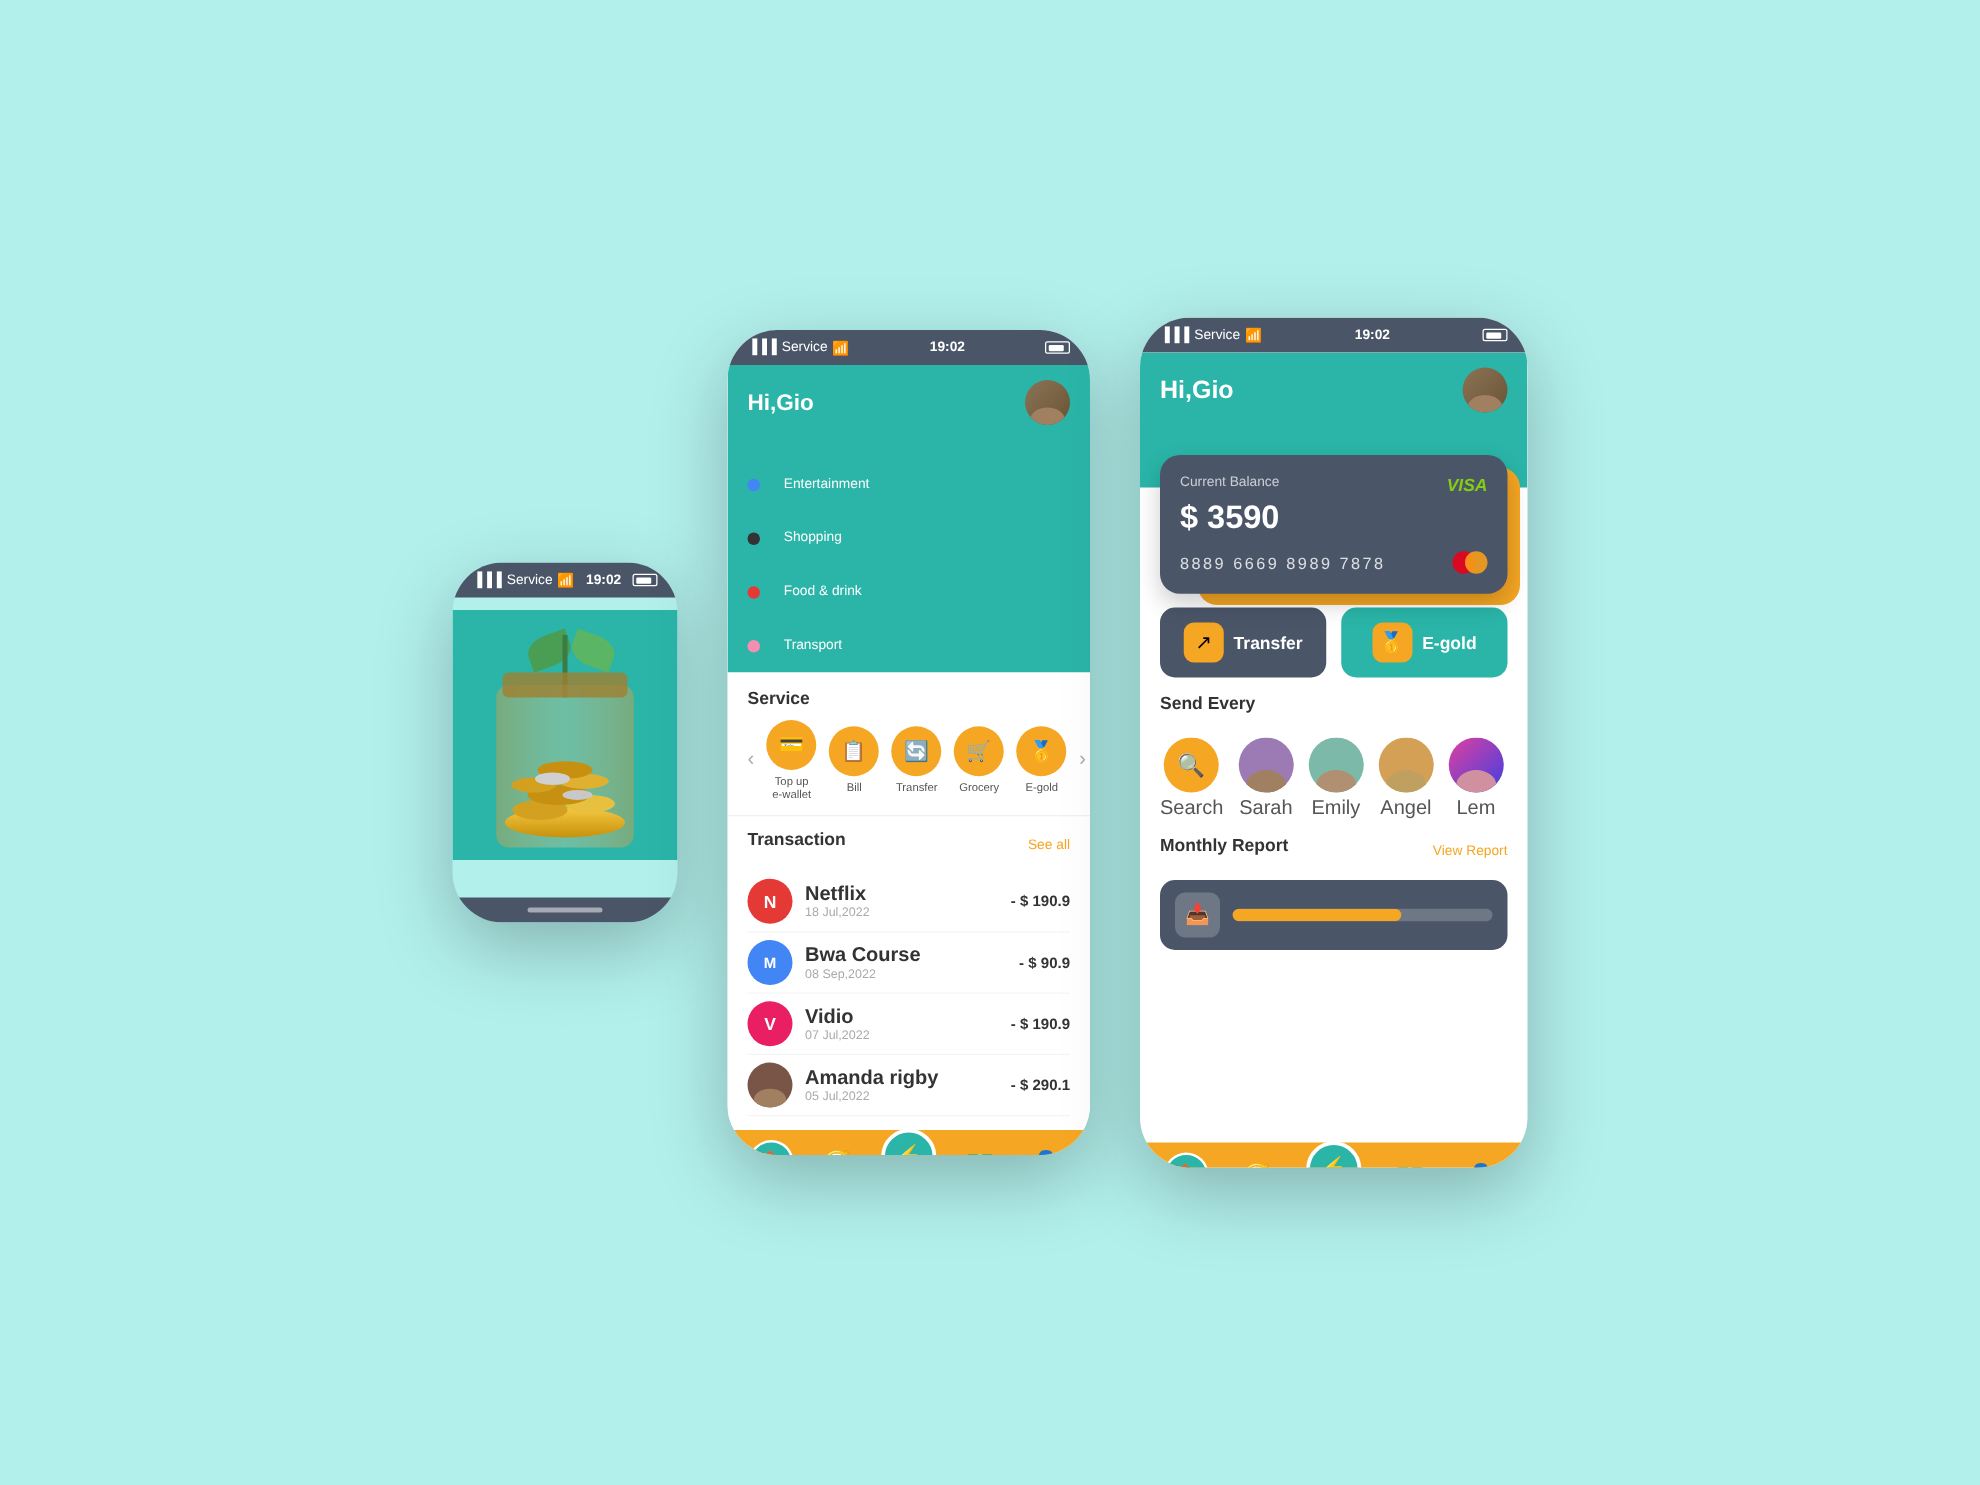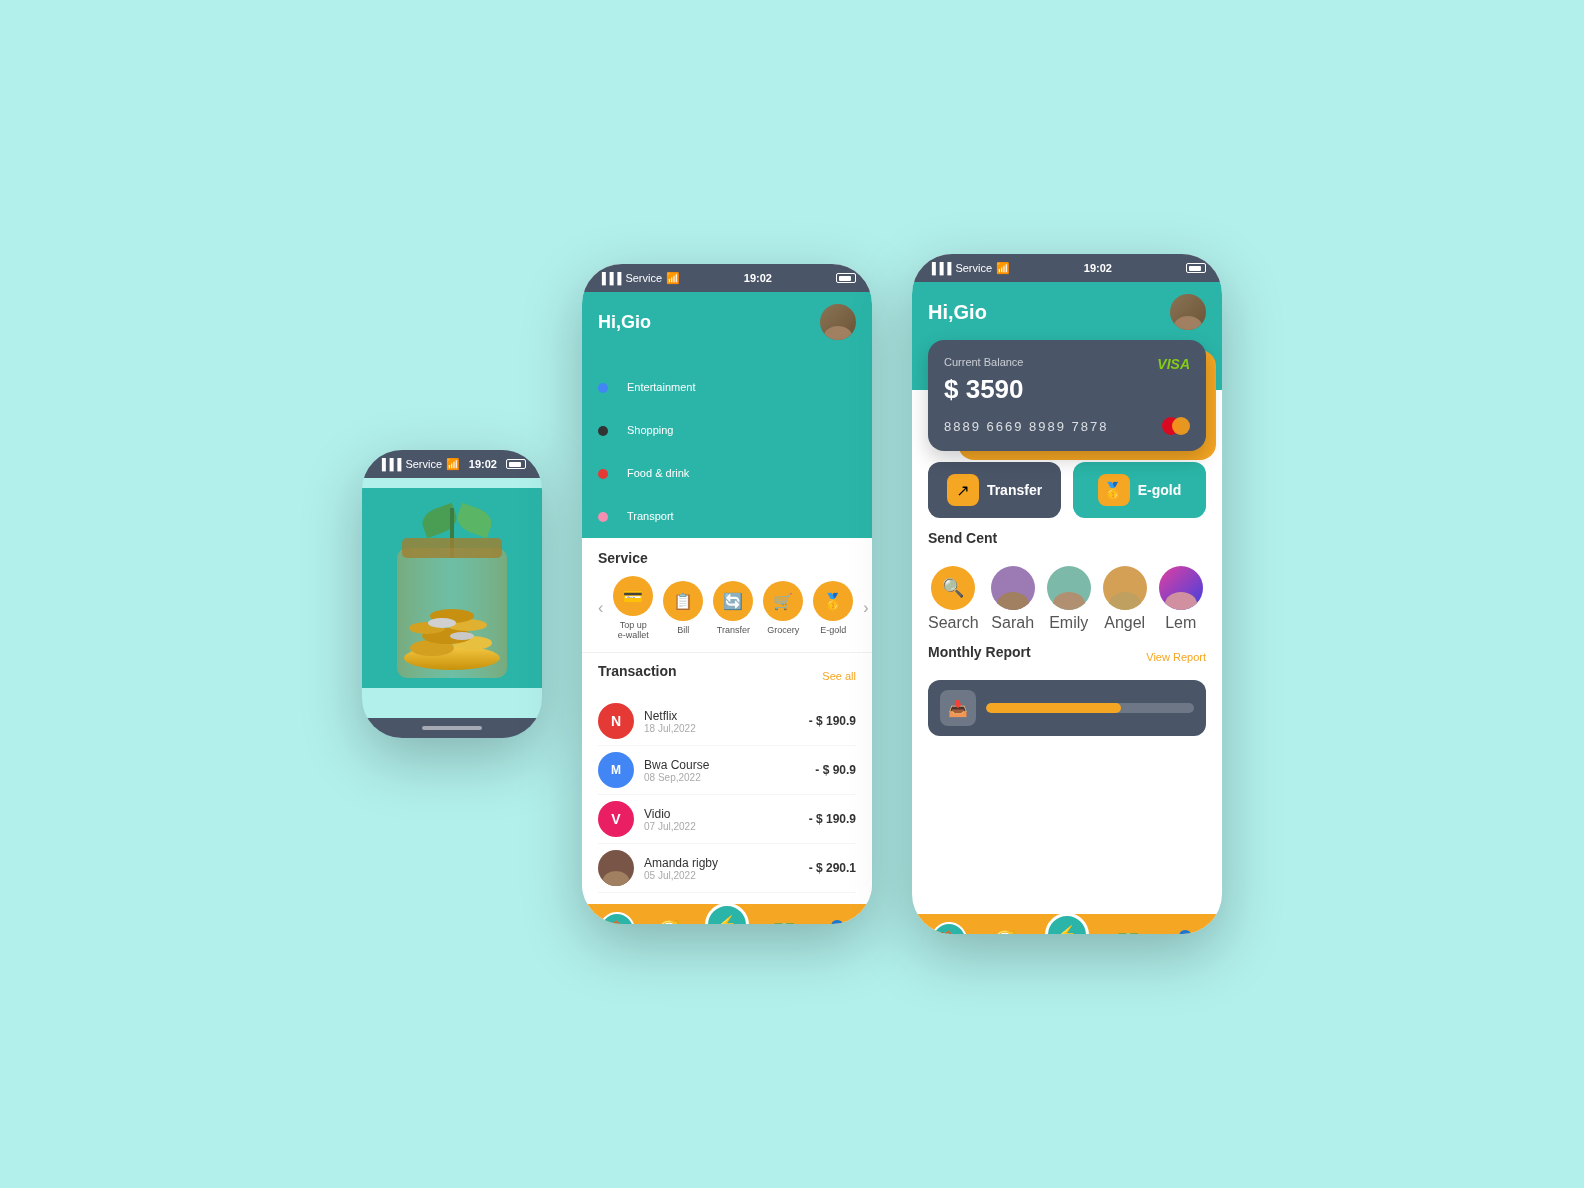--- a/index.html
+++ b/index.html
@@ -274,21 +274,21 @@
       width: 36px;
       height: 36px;
       border-radius: 50%;
       display: flex;
       align-items: center;
       justify-content: center;
       font-size: 18px;
       flex-shrink: 0;
     }
     .trans-info { flex: 1; }
-    .trans-name { font-size: 12px; font-weight: 400; color: #333; }
+    .trans-name { font-size: 16px; font-weight: 700; color: #333; }
     .trans-date { font-size: 10px; color: #aaa; }
     .trans-amount { font-size: 12px; font-weight: 600; color: #333; }
 
     
     .bottom-nav {
       background: #f5a623;
       height: 52px;
       display: flex;
       align-items: center;
       justify-content: space-around;
@@ -718,21 +718,21 @@
           <div class="avatar-small" style="background:linear-gradient(135deg,#8b7355,#6b5335);">
             <svg width="36" height="36" viewBox="0 0 36 36">
               <circle cx="18" cy="14" r="8" fill="#c4a882"></circle>
               <ellipse cx="18" cy="32" rx="14" ry="10" fill="#a08060"></ellipse>
             </svg>
           </div>
         </div>
       </div>
 
       <div class="cards-section">
-        <div style="position:relative; height:110px;">
+        <div style="position:relative; height:110px;margin-top:24px;">
           <div class="card-back"></div>
           <div class="credit-card card-main" style="position:relative;z-index:2;">
             <div style="display:flex;justify-content:space-between;align-items:flex-start;">
               <div>
                 <div class="card-label">Current Balance</div>
                 <div class="card-balance">$ 3590</div>
               </div>
               <div class="card-logo">
                 <span class="visa-text">VISA</span>
               </div>
@@ -754,21 +754,21 @@
           <span class="action-btn-label">Transfer</span>
         </div>
         <div class="action-btn teal">
           <div class="action-btn-icon">🥇</div>
           <span class="action-btn-label">E-gold</span>
         </div>
       </div>
 
       <div class="send-again-section">
         <div class="section-header">
-          <span class="section-title">Send Cent</span>
+          <span class="section-title">Send Every</span>
         </div>
         <div class="send-contacts">
           <div class="contact-item">
             <div class="avatar-circle search-avatar" style="background:#f5a623;font-size:18px;">🔍</div>
             <span class="contact-name">Search</span>
           </div>
           <div class="contact-item">
             <div class="avatar-circle" style="background:#9c7bb5;">
               <svg width="44" height="44" viewBox="0 0 44 44">
                 <circle cx="22" cy="16" r="10" fill="#c4a882"></circle>

